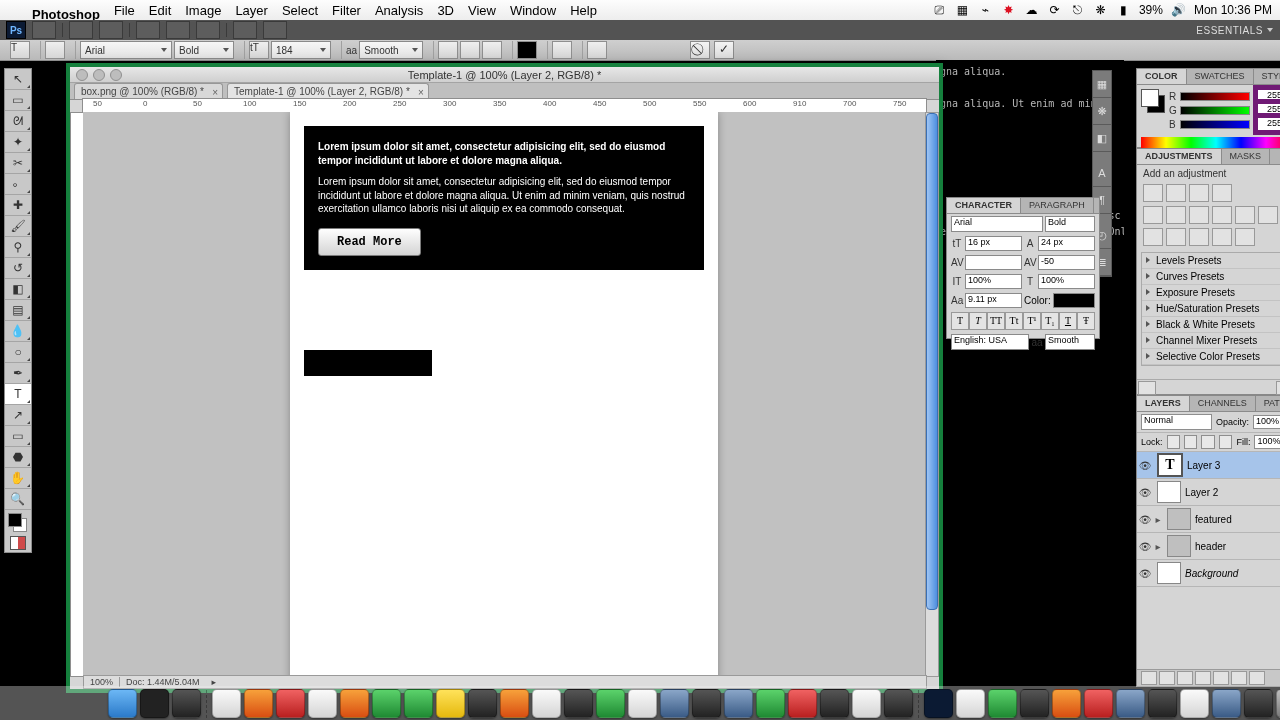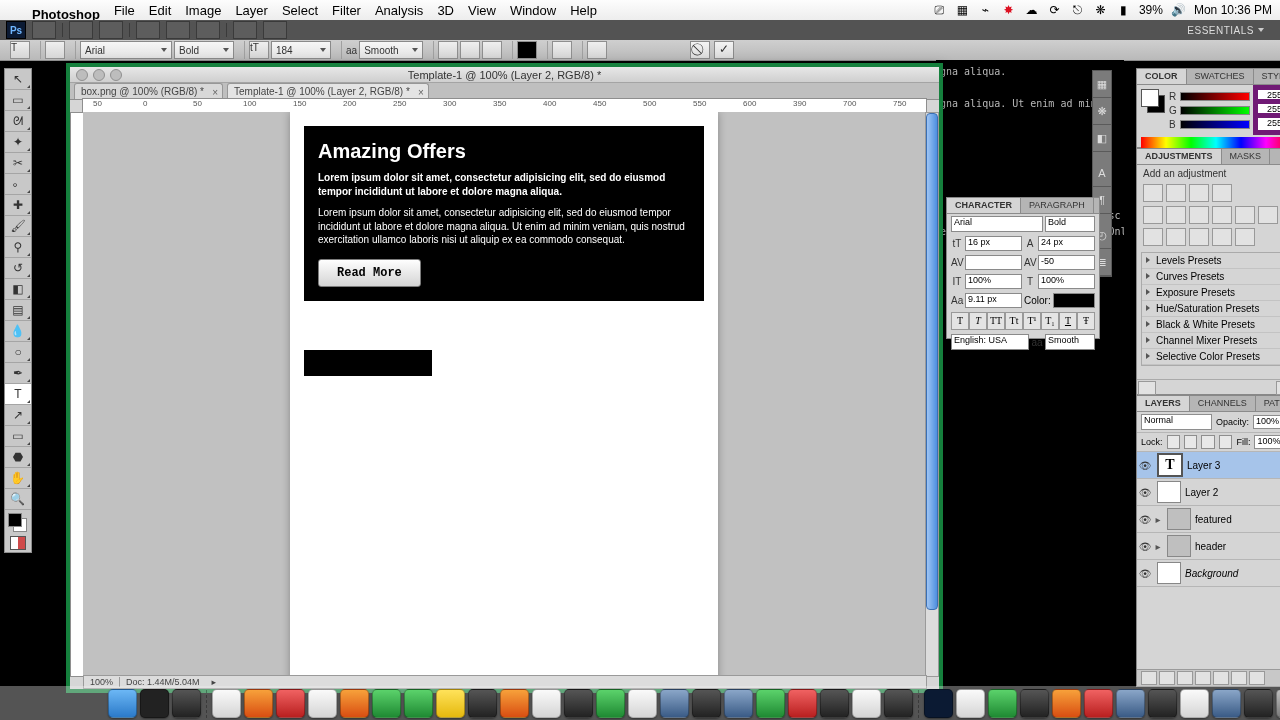--- a/index.html
+++ b/index.html
@@ -9,21 +9,21 @@
   .menubar b{font-weight:bold;margin-right:14px;margin-top:8px;}
   .menubar span.menu{margin-right:14px;text-align:right;}
   .mbar-right{margin-left:auto;display:flex;align-items:center;gap:8px;}
   .mbar-right .ico{width:15px;height:14px;display:inline-block;font-size:12px;text-align:center;}
   .mbar-right .clock{font-size:12px;}
   
   .appbar{position:absolute;top:20px;left:0;right:0;height:20px;background:#535353;border-bottom:1px solid #2d2d2d;display:flex;align-items:center;padding:0 6px;gap:6px;}
   .appbar .psicon{width:18px;height:16px;background:#0b1a33;color:#6fb6ff;font-size:10px;font-weight:bold;display:flex;align-items:center;justify-content:center;border:1px solid #000;}
   .appbar .sep{width:1px;height:14px;background:#3a3a3a;}
   .appbar .btn{width:22px;height:16px;background:#5d5d5d;border:1px solid #3a3a3a;}
-  .ess{position:absolute;right:16px;top:0;height:20px;color:#ddd;font-size:10px;display:flex;align-items:center;gap:4px;letter-spacing:0.5px;}
+  .ess{position:absolute;right:7px;top:0;height:20px;color:#ddd;font-size:10px;display:flex;align-items:center;gap:4px;letter-spacing:0.5px;}
   .ess .drop{display:inline-block;width:0;height:0;border-left:3px solid transparent;border-right:3px solid transparent;border-top:4px solid #ccc;}
   
   .optbar{position:absolute;top:40px;left:0;right:0;height:20px;background:linear-gradient(#cfcfcf,#b9b9b9);border-bottom:1px solid #8c8c8c;display:flex;align-items:center;padding:0 6px;gap:6px;font-size:10px;color:#333;}
   .optbar .grp{display:flex;align-items:center;gap:2px;padding:0 4px;border-left:1px solid #a0a0a0;}
   .optbar .grp:first-child{border-left:none;}
   .optbar .tbtn{width:18px;height:16px;background:linear-gradient(#efefef,#d6d6d6);border:1px solid #8f8f8f;}
   .optbar .tsel{height:16px;background:linear-gradient(#f7f7f7,#e2e2e2);border:1px solid #8a8a8a;display:flex;align-items:center;padding:0 14px 0 4px;position:relative;font-size:10px;}
   .optbar .tsel:after{content:"";position:absolute;right:4px;top:6px;width:0;height:0;border-left:3px solid transparent;border-right:3px solid transparent;border-top:4px solid #555;}
   .optbar .sw{width:18px;height:16px;background:#000;border:1px solid #8f8f8f;}
   .optbar .commit{display:flex;gap:4px;margin-left:auto;margin-right:540px;}
@@ -313,30 +313,29 @@
       <span class="num" style="left:210px">150</span>
       <span class="num" style="left:260px">200</span>
       <span class="num" style="left:310px">250</span>
       <span class="num" style="left:360px">300</span>
       <span class="num" style="left:410px">350</span>
       <span class="num" style="left:460px">400</span>
       <span class="num" style="left:510px">450</span>
       <span class="num" style="left:560px">500</span>
       <span class="num" style="left:610px">550</span>
       <span class="num" style="left:660px">600</span>
-      <span class="num" style="left:710px">390</span>
+      <span class="num" style="left:710px">910</span>
       <span class="num" style="left:760px">700</span>
       <span class="num" style="left:810px">750</span>
     </div>
   </div>
   <div class="ruler-v"></div>
   <div class="canvas-wrap">
     <div class="page">
       <div class="blackbox">
-        <h2>Amazing Offers</h2>
         <div class="bold">Lorem ipsum dolor sit amet, consectetur adipisicing elit, sed do eiusmod tempor incididunt ut labore et dolore magna aliqua.</div>
         <div class="reg">Lorem ipsum dolor sit amet, consectetur adipisicing elit, sed do eiusmod tempor incididunt ut labore et dolore magna aliqua. Ut enim ad minim veniam, quis nostrud exercitation ullamco laboris nisi ut aliquip ex ea commodo consequat.</div>
         <div class="readbtn">Read More</div>
       </div>
       <div class="tabhead"></div>
     </div>
   </div>
   <div class="scroll-v">
       <div class="thumb"></div>
     </div>

